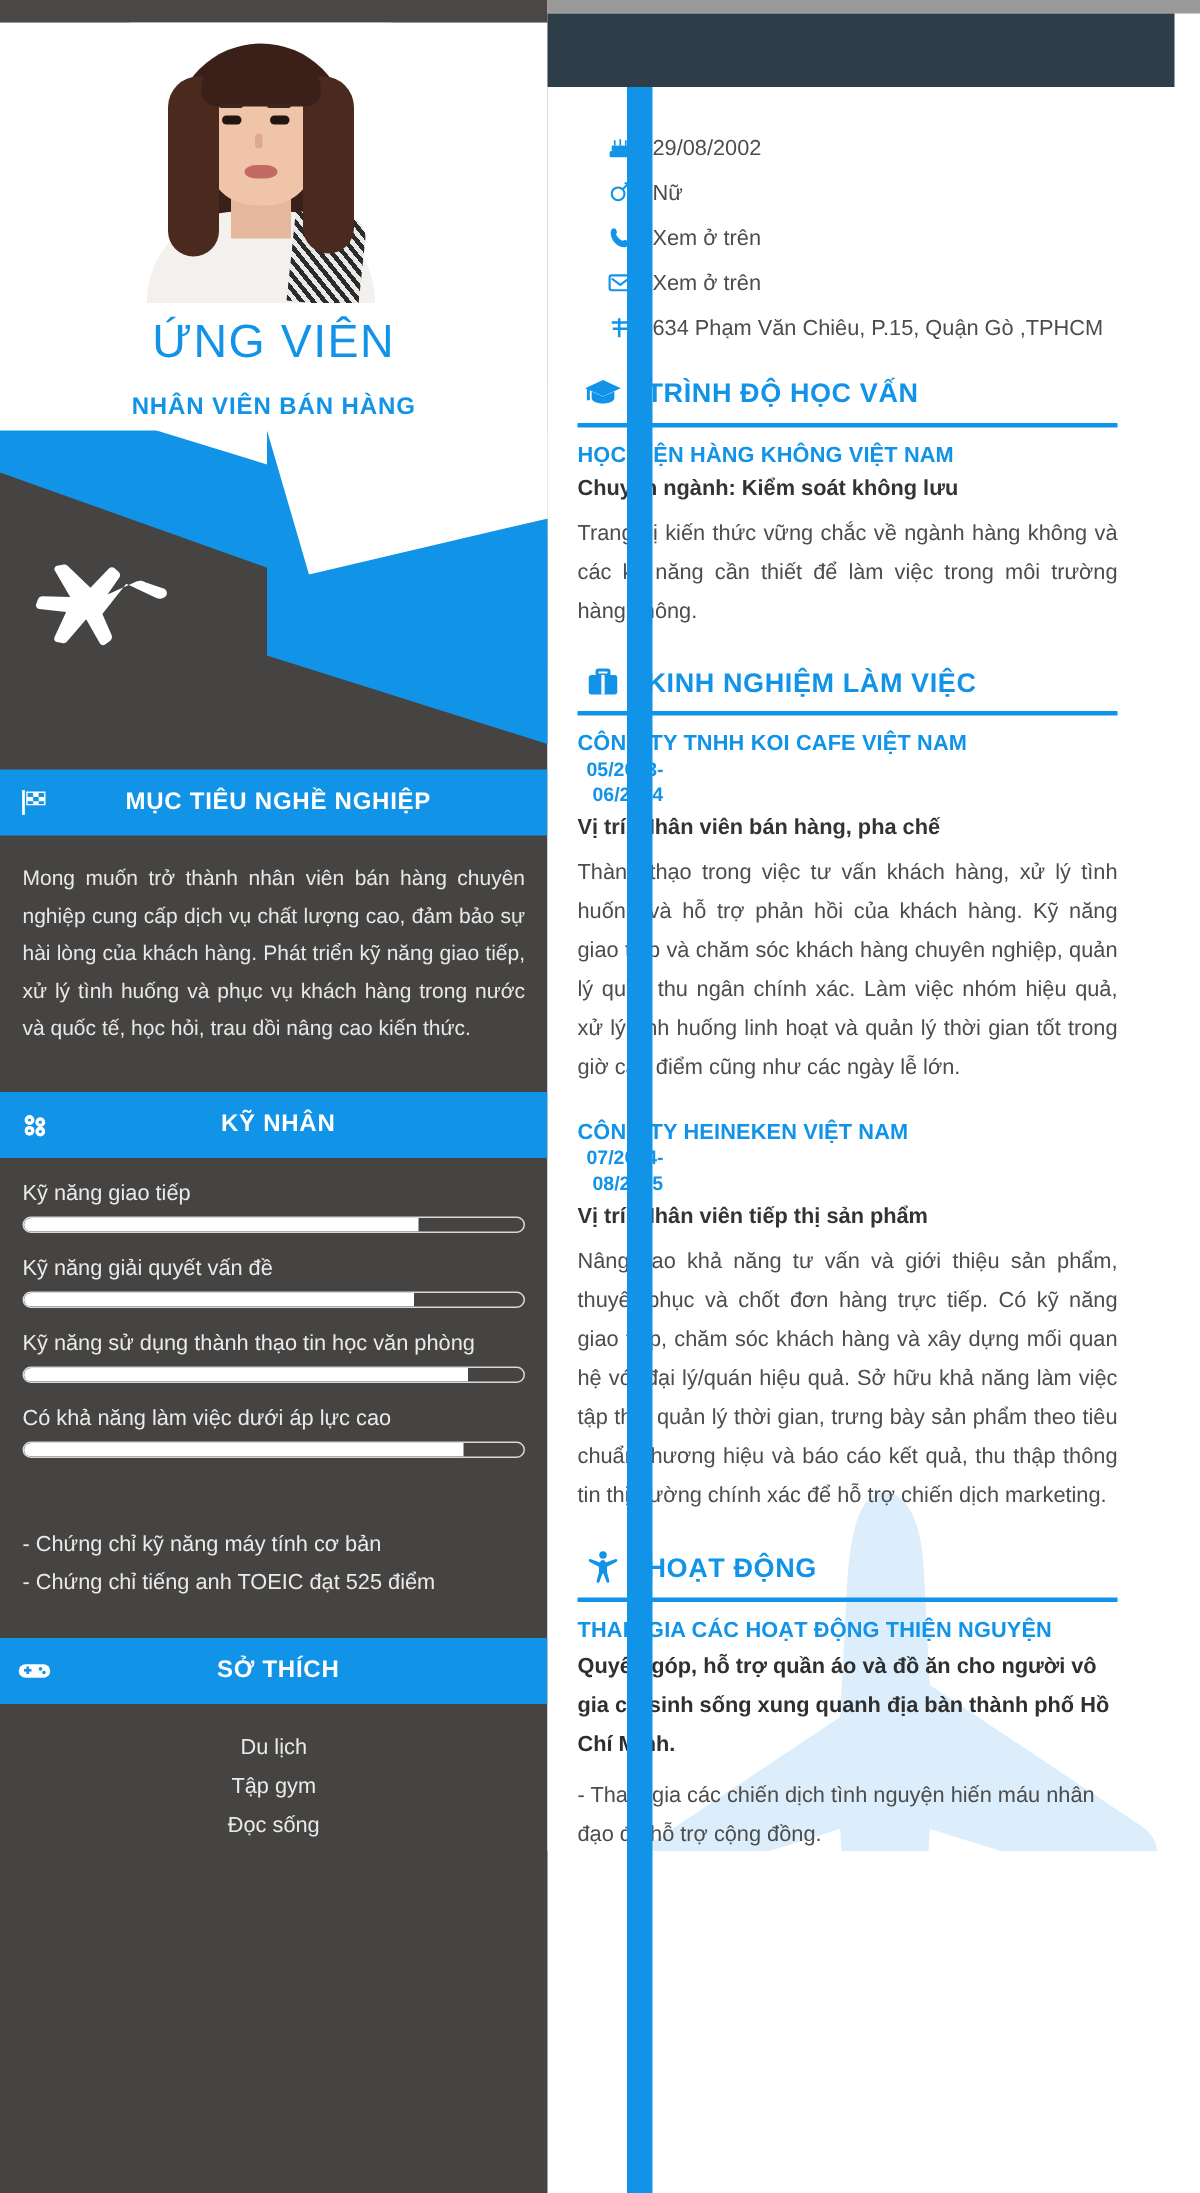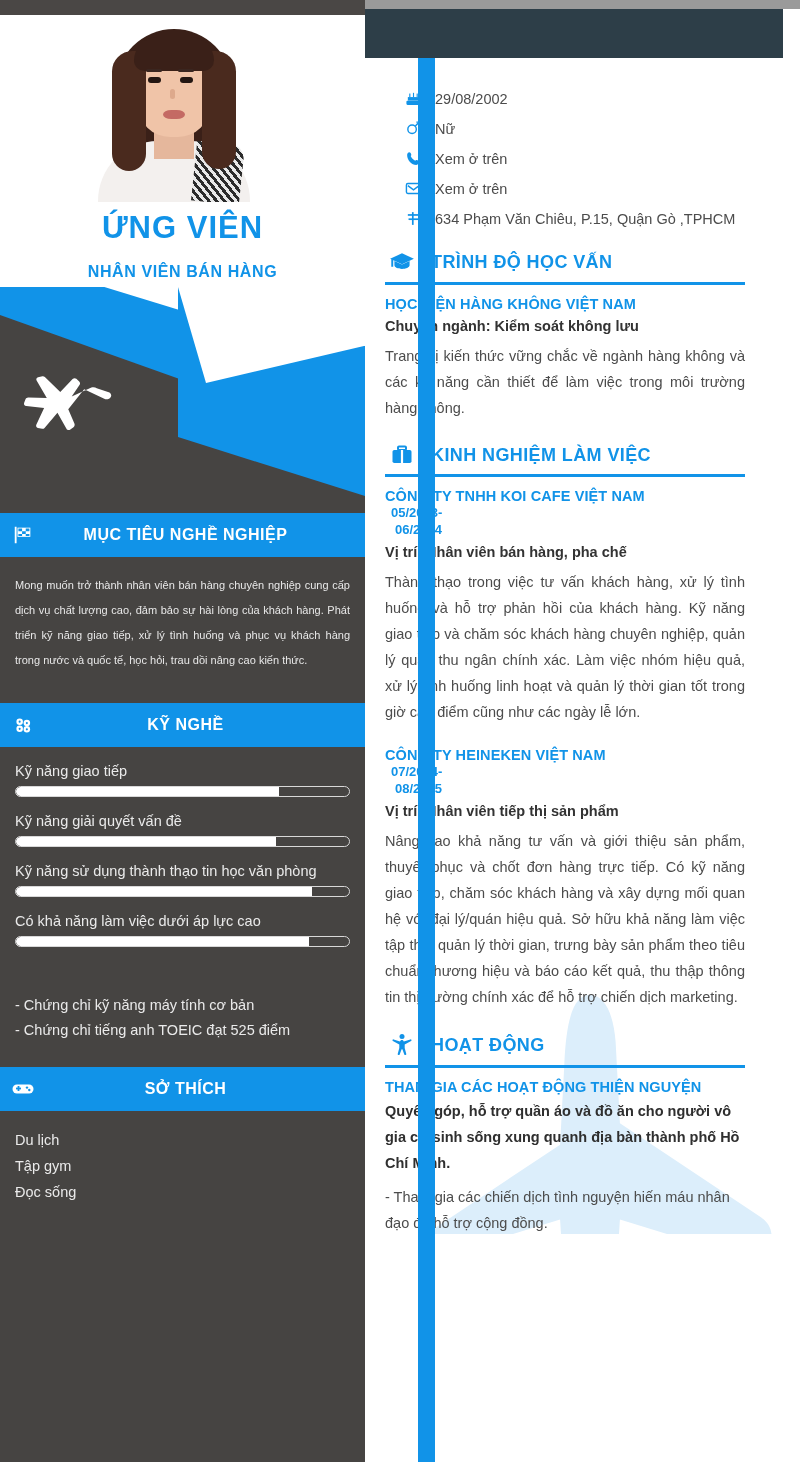--- a/index.html
+++ b/index.html
@@ -113,31 +113,31 @@
   .sec-header .sh-icon {
     width:46px; display:flex; align-items:center; justify-content:center;
   }
   .sec-header .sh-title {
     flex:1; text-align:center; color:#ffffff; font-weight:bold;
     font-size:16px; letter-spacing:.5px; padding-right:40px;
   }
 
   .sb-body { padding:16px 15px 10px 15px; position:relative; z-index:4; }
   .sb-obj {
-    color:#e8e8e8; font-size:11px; line-height:25px; text-align:justify;
+    color:#e8e8e8; font-size:14px; line-height:25px; text-align:justify;
   }
   .skill-row { margin-bottom:16px; }
   .skill-name { color:#eaeaea; font-size:14.5px; margin-bottom:7px; }
   .skill-track {
     height:11px; border-radius:6px; background:#464442;
     border:1.4px solid #d8d8d8; overflow:hidden;
   }
   .skill-fill { height:100%; background:#ffffff; border-radius:6px 0 0 6px; }
   .sb-line { color:#eaeaea; font-size:14.5px; line-height:25px; }
-  .sb-hobby { color:#eaeaea; font-size:14.5px; line-height:26px; }
+  .sb-hobby { color:#eaeaea; font-size:14.5px; line-height:26px;text-align:center; }
 
   
   #main {
     position:absolute; left:365px; top:58px; width:435px; height:1176px;
     background:#ffffff; overflow:hidden;
   }
   #right-blue-bar {
     position:absolute; left:418px; top:58px; width:17px; height:1404px;
     background:#1193e8; z-index:6;
   }
@@ -164,21 +164,21 @@
   .dates { color:#1193e8; font-weight:bold; font-size:13px; padding-left:6px; line-height:17px; }
   .role { color:#333333; font-weight:bold; font-size:14.5px; margin-top:6px; }
   .para { color:#4c4c4c; font-size:14.5px; line-height:26px; text-align:justify; margin-top:9px; }
   .para.left { text-align:left; }
   .bold-para { color:#2f2f2f; font-weight:bold; font-size:14.5px; line-height:26px; margin-top:3px; }
   .job { margin-bottom:22px; }
 
   .name-title {
     position:absolute; left:0; top:195px; width:365px; text-align:center; z-index:4;
   }
-  .cand-name { color:#1193e8; font-weight:bold; font-size:31px; letter-spacing:1px; }
+  .cand-name { color:#1193e8; font-weight:normal; font-size:31px; letter-spacing:1px; }
   .cand-role { color:#1193e8; font-size:16px; letter-spacing:.6px; margin-top:17px;font-weight:bold; }
 </style>
 </head>
 <body>
 
 <div id="topbar-left"></div>
 <div id="topbar-right-gray"></div>
 <div id="topbar-right-slate"></div>
 
 <div id="sidebar">
@@ -240,21 +240,21 @@
           <circle cx="8" cy="8" r="3.4" fill="#ffffff"></circle>
           <circle cx="15.5" cy="9.5" r="3.4" fill="#ffffff"></circle>
           <circle cx="8" cy="15.5" r="3.4" fill="#ffffff"></circle>
           <circle cx="15.5" cy="16" r="3.4" fill="#ffffff"></circle>
           <circle cx="8" cy="8" r="1.1" fill="#1193e8"></circle>
           <circle cx="15.5" cy="9.5" r="1.1" fill="#1193e8"></circle>
           <circle cx="8" cy="15.5" r="1.1" fill="#1193e8"></circle>
           <circle cx="15.5" cy="16" r="1.1" fill="#1193e8"></circle>
         </svg>
       </div>
-      <div class="sh-title">KỸ NGHỀ</div>
+      <div class="sh-title">KỸ NHÂN</div>
     </div>
     <div class="sb-body" id="skills-body">
         <div class="skill-row">
           <div class="skill-name">Kỹ năng giao tiếp</div>
           <div class="skill-track">
             <div class="skill-fill" style="width: 79%;"></div>
           </div>
         </div>
         <div class="skill-row">
           <div class="skill-name">Kỹ năng giải quyết vấn đề</div>

